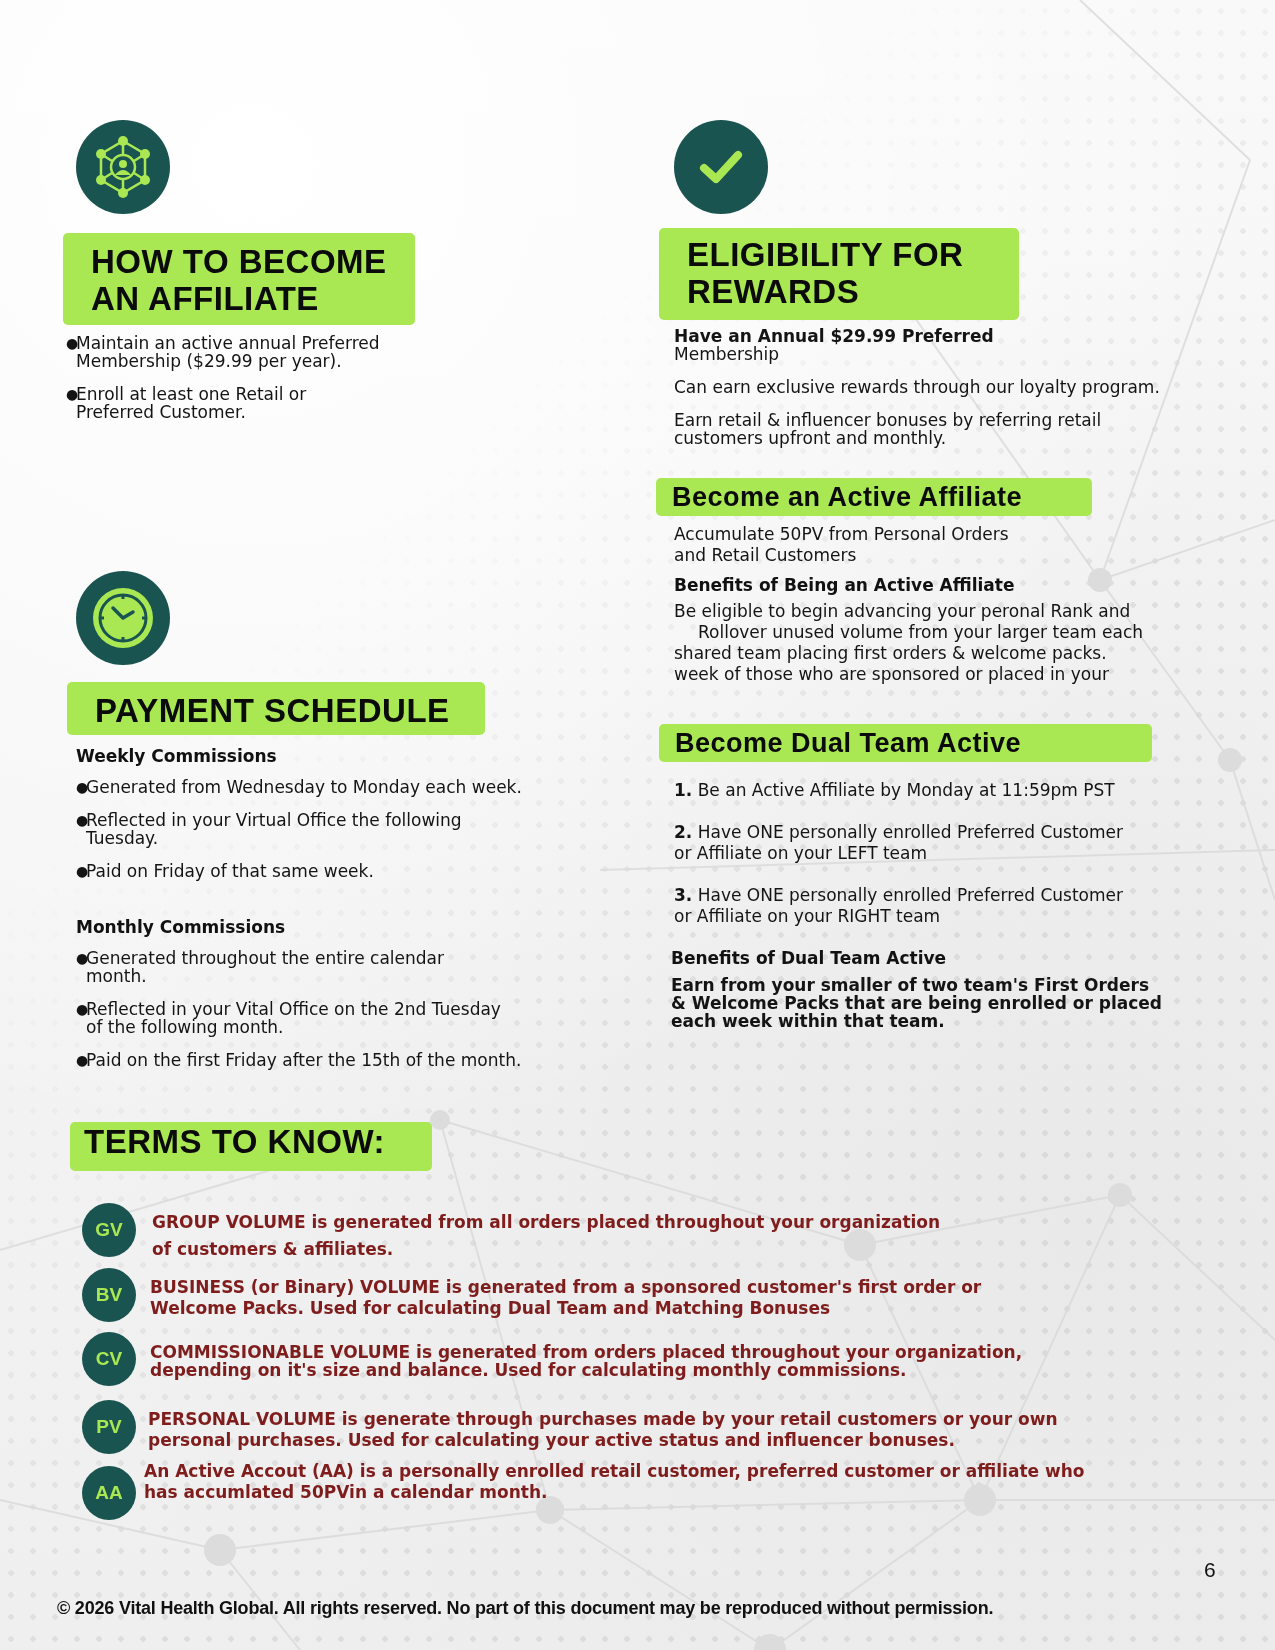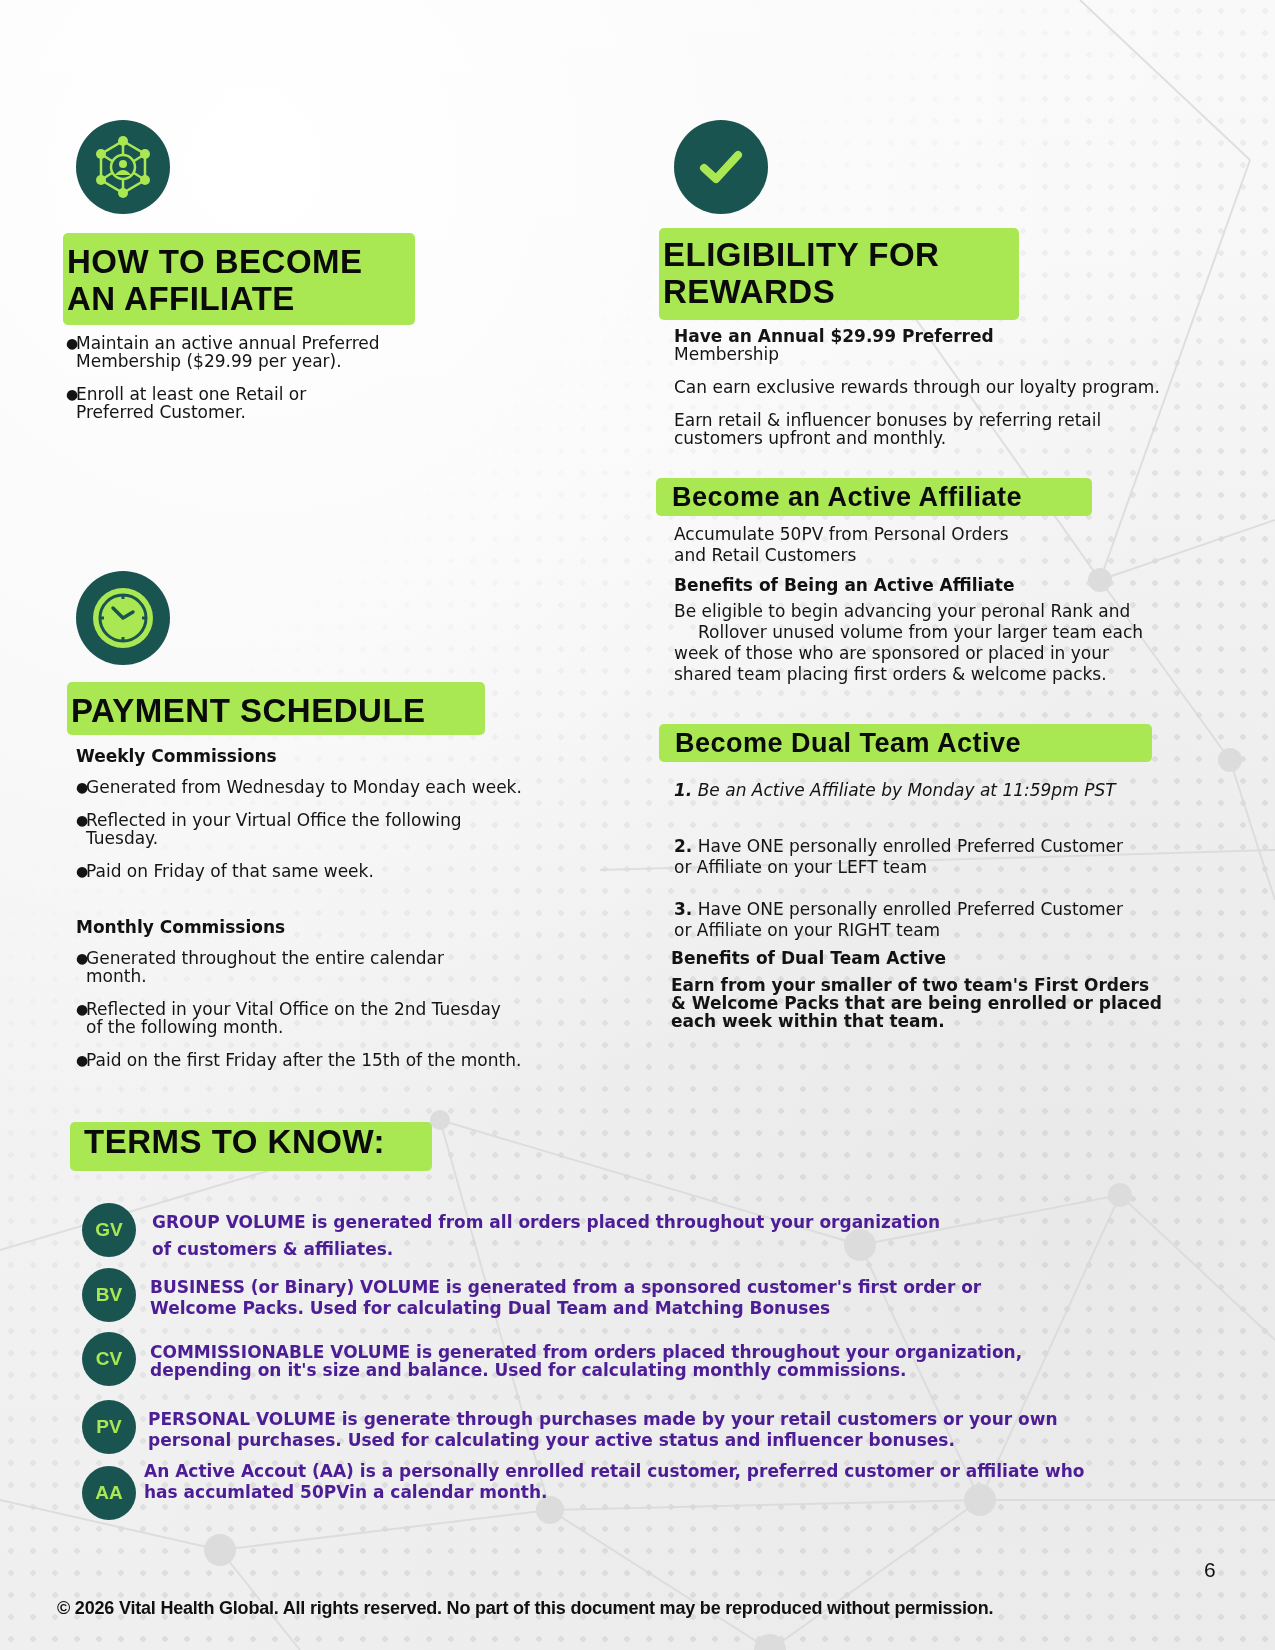--- a/index.html
+++ b/index.html
@@ -34,37 +34,37 @@
     display: flex; align-items: center; justify-content: center;
   }
   .hdr {
     background: #a9e853;
     border-radius: 5px;
     font-family: "Liberation Sans", sans-serif;
     font-weight: 700;
     color: #0b0b0b;
     letter-spacing: 0.5px;
   }
-  .hdr-big { font-size: 33px; line-height: 37px; padding: 10px 14px 8px 4px; }
+  .hdr-big { font-size: 33px; line-height: 37px; padding: 10px 14px 8px 28px; }
   .hdr-mid { font-size: 27px; line-height: 32px; padding: 3px 16px 3px 16px; }
 
   .txt { font-size: 17px; line-height: 18px; color: #141414; }
   .txt-b { font-weight: 700; }
   .bullet { display: flex; }
   .bullet .dot { width: 10px; flex: none; font-size: 14px; line-height: 18px; }
   .sub { font-size: 17px; font-weight: 700; line-height: 20px; }
 
   .badge {
     width: 54px; height: 54px; border-radius: 50%;
     background: #1a5450; color: #a9e853;
     font-family: "Liberation Sans", sans-serif;
     font-weight: 700; font-size: 19px;
     display: flex; align-items: center; justify-content: center;
   }
-  .term-text { font-size: 17px; line-height: 21px; font-weight: 700; color: #4c1d95; }
+  .term-text { font-size: 17px; line-height: 21px; font-weight: 700; color: #7f1d1d; }
   .footer { font-family: "Liberation Sans", sans-serif; font-weight: 700; font-size: 18px; color: #111; }
 </style>
 </head>
 <body>
 
 <div class="bg">
   <div class="bg-dots"></div>
   <svg width="1275" height="1650">
     <g stroke="#d9d9d9" stroke-width="2" fill="none" opacity="0.8">
       <line x1="1080" y1="0" x2="1250" y2="160"></line>
@@ -171,27 +171,27 @@
   </div>
 </div>
 
 <div class="abs hdr hdr-mid" style="left:656px; top:478px; width:436px;">Become an Active Affiliate</div>
 <div class="abs" style="left:674px; top:524px; width:560px;">
   <div class="txt" style="line-height:21px;">Accumulate 50PV from Personal Orders</div>
   <div class="txt" style="line-height:21px; margin-bottom:9px;">and Retail Customers</div>
   <div class="sub" style="margin-bottom:6px;">Benefits of Being an Active Affiliate</div>
   <div class="txt" style="line-height:21px;">Be eligible to begin advancing your peronal Rank and</div>
   <div class="txt" style="line-height:21px;margin-left:24px;">Rollover unused volume from your larger team each</div>
+  <div class="txt" style="line-height:21px;">shared team placing first orders &amp; welcome packs.</div>
   <div class="txt" style="line-height:21px;">week of those who are sponsored or placed in your</div>
-  <div class="txt" style="line-height:21px;">shared team placing first orders &amp; welcome packs.</div>
 </div>
 
 <div class="abs hdr hdr-mid" style="left:659px; top:724px; width:493px;">Become Dual Team Active</div>
 <div class="abs" style="left:674px; top:780px; width:560px;">
-  <div class="txt" style="line-height:21px; margin-bottom:35px;font-style:italic;">
+  <div class="txt" style="line-height:21px; margin-bottom:21px;">
     <span class="txt-b">1.</span>
     <span>Be an Active Affiliate by Monday at 11:59pm PST</span>
   </div>
   <div class="txt" style="line-height:21px; margin-bottom:21px;">
     <div><span class="txt-b">2.</span> <span>Have ONE personally enrolled Preferred Customer</span></div>
     <div>or Affiliate on your LEFT team</div>
   </div>
   <div class="txt" style="line-height:21px;">
     <div><span class="txt-b">3.</span> <span>Have ONE personally enrolled Preferred Customer</span></div>
     <div>or Affiliate on your RIGHT team</div>

